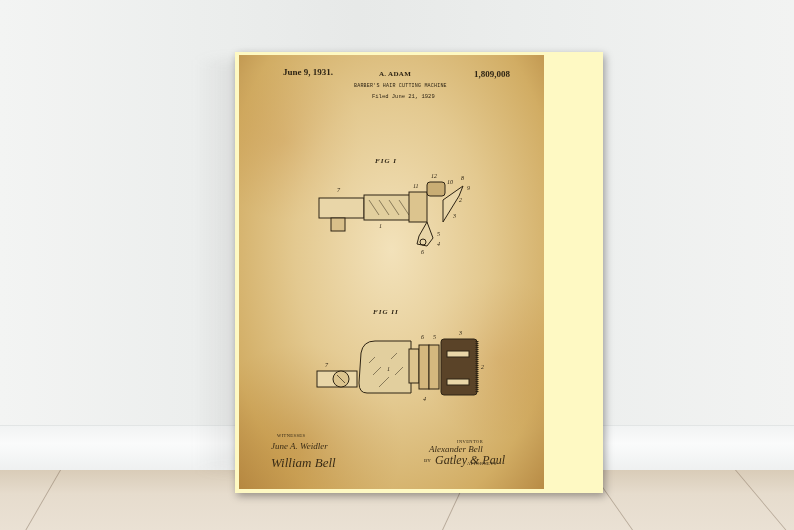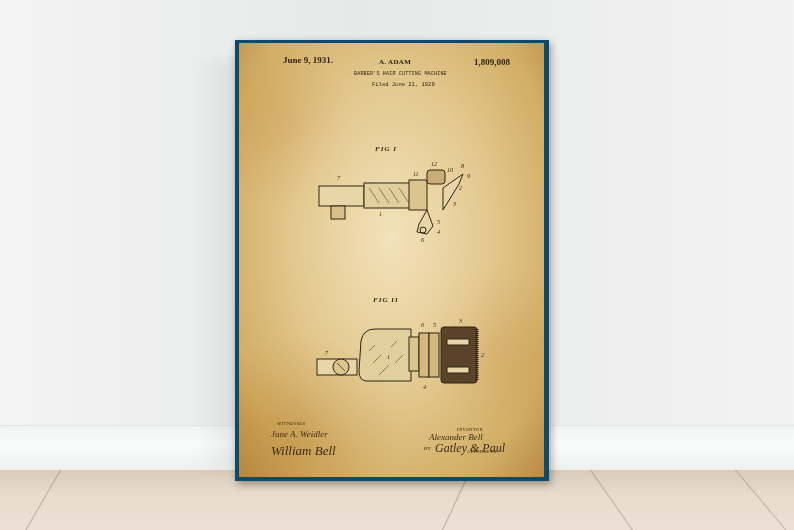--- a/index.html
+++ b/index.html
@@ -7,21 +7,21 @@
   .wall{position:absolute;left:0;top:0;width:794px;height:470px;
     background:linear-gradient(90deg,#f3f4f3 0%,#eceeed 25%,#e7e9e8 45%,#eceeed 70%,#f2f3f2 100%);}
   .baseboard{position:absolute;left:0;top:425px;width:794px;height:45px;
     background:linear-gradient(180deg,#f1f3f3 0%,#fafbfb 40%,#eef0f0 100%);
     border-top:1px solid #e2e5e5;border-bottom:1px solid #d9d6cf;}
   .floor{position:absolute;left:0;top:470px;width:794px;height:60px;
     background:linear-gradient(180deg,#d9ccb8 0%,#e6dccd 40%,#eae1d4 100%);}
   .plank{position:absolute;top:470px;height:60px;width:1px;background:rgba(120,100,80,.45);transform-origin:top;}
   .shadow{position:absolute;left:195px;top:60px;width:60px;height:410px;
     background:linear-gradient(90deg,rgba(0,0,0,0) 0%,rgba(120,120,120,.18) 100%);filter:blur(6px);}
-  .frame{position:absolute;left:235px;top:40px;width:314px;height:441px;background:#0c4a6e;
+  .frame{position:absolute;left:235px;top:52px;width:368px;height:441px;background:#fef9c3;
     box-shadow:2px 3px 8px rgba(0,0,0,.35);}
   .paper{position:absolute;left:4px;top:3px;width:305px;height:434px;overflow:hidden;
     background:
       radial-gradient(ellipse at 50% 45%,rgba(244,228,190,.95) 0%,rgba(232,208,156,.7) 45%,rgba(205,165,90,.6) 80%,rgba(170,120,50,.7) 100%),
       radial-gradient(circle at 15% 20%,#c9964a 0,rgba(0,0,0,0) 18%),
       radial-gradient(circle at 85% 70%,#c9964a 0,rgba(0,0,0,0) 20%),
       radial-gradient(circle at 20% 90%,#b98535 0,rgba(0,0,0,0) 22%),
       #d8b872;}
   .txt{position:absolute;color:#2e2414;white-space:nowrap;}
   .date{left:44px;top:12px;font-size:9px;font-weight:bold;}

